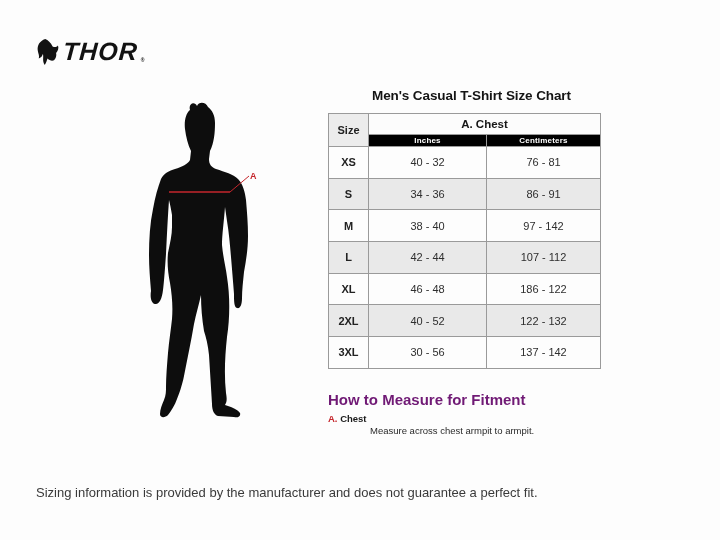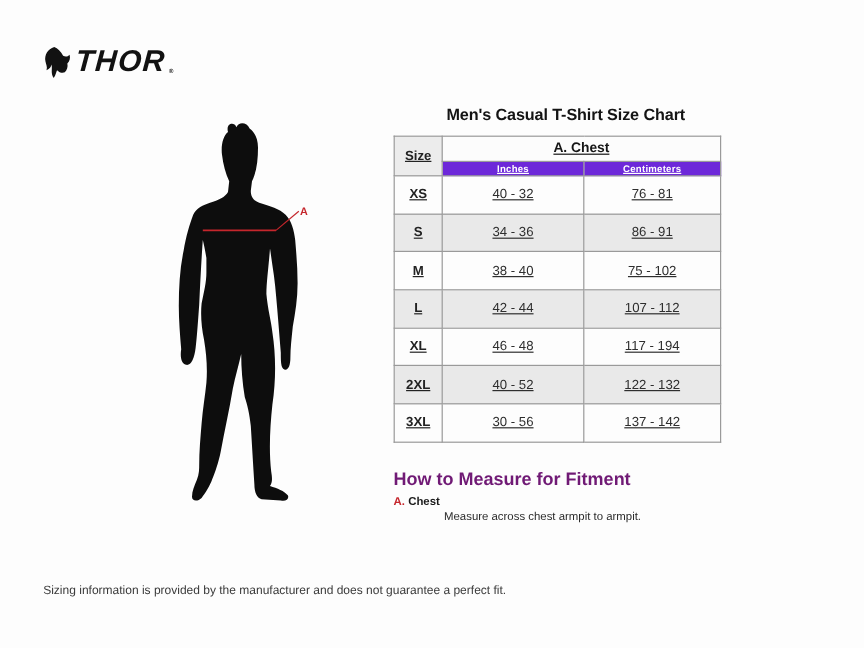--- a/index.html
+++ b/index.html
@@ -31,47 +31,47 @@
   .chart-title {
     position:absolute; left:328px; top:88px;
     font-size:13.5px; font-weight:bold; color:#141414; letter-spacing:-0.1px;padding-left:44px;
   }
   .size-table {
     position:absolute; left:328px; top:113px; width:272px;
     border-collapse:collapse; table-layout:fixed;
   }
   .size-table th, .size-table td {
     border:1px solid #9a9a9a; text-align:center; vertical-align:middle;
-    font-size:11px; color:#2e2e2e;text-decoration:underline;
+    font-size:11px; color:#2e2e2e;
   }
   .size-table col.c-size { width:40px; }
   .size-table col.c-in   { width:118px; }
   .size-table col.c-cm   { width:114px; }
   th.size-head { background:#ececec; font-size:11px; font-weight:bold; color:#222; height:33px; }
   th.group-head { background:#fcfcfc; font-weight:bold; font-size:11.5px; color:#151515; height:21px; }
-  th.sub-head { background:#6d28d9; color:#ffffff; font-size:8px; font-weight:bold; height:12px; letter-spacing:0.2px; }
+  th.sub-head { background:#000000; color:#ffffff; font-size:8px; font-weight:bold; height:12px; letter-spacing:0.2px; }
   .size-table tbody tr { height:31.7px; }
   .size-table tbody tr.alt td { background:#e9e9e9; }
   .size-table tbody tr td { background:#fdfdfd;margin-left:28px; }
   td.size-cell { font-weight:bold; color:#222; }
 
   
   .measure-heading {
     position:absolute; left:328px; top:391px;
     font-size:15px; font-weight:bold; color:#701a75;
   }
   .measure-item { position:absolute; left:328px; top:413px; font-size:9.5px; font-weight:bold; }
   .measure-key { color:#c5262c; }
   .measure-name { color:#1a1a1a; }
   .measure-desc { position:absolute; left:336px; top:425px; font-size:9.5px; color:#2a2a2a; font-weight:normal;margin-left:34px; }
 
   
   .footer {
     position:absolute; left:36px; top:488px;
-    font-size:10px; color:#3a3a3a; line-height:9.5px;
+    font-size:13px; color:#3a3a3a; line-height:9.5px;
   }
 </style>
 </head>
 <body>
 
 <div class="logo">
   <span class="logo-icon">
     <svg width="24" height="28" viewBox="0 0 26 30">
       <path fill="#121212" d="M10,1 C4,3 1,8 2,14 C2.5,17 4,19 3,22 C6,21 7,19 7.5,17 C8.5,21 6.5,25 9.5,29 C11.5,26 11.5,24 12.5,22 C14.5,24 17,25 19.5,24 C21.5,22 22.5,19 21.8,16 C23.8,14 24.8,11 23.8,8 C22,10 20,10 18,9 C16,5 13,2 10,1 Z"></path>
     </svg>
@@ -170,31 +170,31 @@
       <td>76 - 81</td>
     </tr>
     <tr class="alt">
       <td class="size-cell">S</td>
       <td>34 - 36</td>
       <td>86 - 91</td>
     </tr>
     <tr>
       <td class="size-cell">M</td>
       <td>38 - 40</td>
-      <td>75 - 102</td>
+      <td>97 - 142</td>
     </tr>
     <tr class="alt">
       <td class="size-cell">L</td>
       <td>42 - 44</td>
       <td>107 - 112</td>
     </tr>
     <tr>
       <td class="size-cell">XL</td>
       <td>46 - 48</td>
-      <td>117 - 194</td>
+      <td>186 - 122</td>
     </tr>
     <tr class="alt">
       <td class="size-cell">2XL</td>
       <td>40 - 52</td>
       <td>122 - 132</td>
     </tr>
     <tr>
       <td class="size-cell">3XL</td>
       <td>30 - 56</td>
       <td>137 - 142</td>

